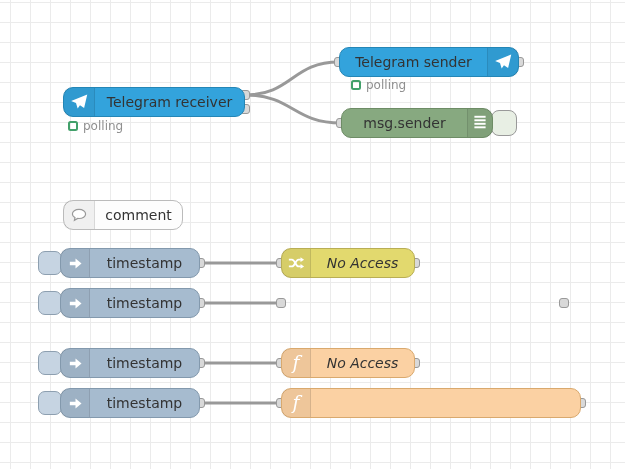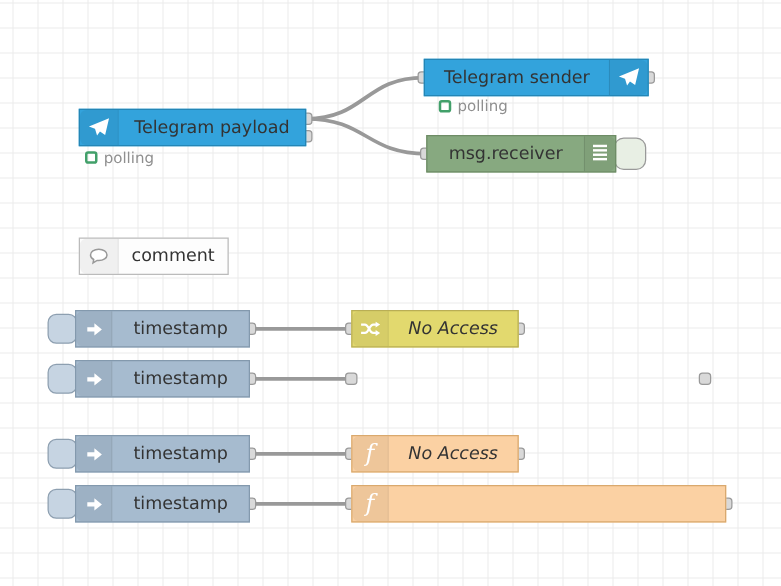--- a/index.html
+++ b/index.html
@@ -10,21 +10,21 @@
       linear-gradient(to right, #ebebeb 1px, transparent 1px),
       linear-gradient(to bottom, #ebebeb 1px, transparent 1px);
     background-size:20px 20px;
     background-position:10px 2px;
     font-family:"DejaVu Sans", sans-serif;
   }
   svg.wires { position:absolute; left:0; top:0; z-index:0; }
   .wire { stroke:#999; stroke-width:3; fill:none; stroke-linecap:round; }
 
   .node {
-    position:absolute; height:30px; border-radius:0;
+    position:absolute; height:30px; border-radius:10px;
     box-sizing:border-box; display:flex; align-items:center;
     z-index:2; cursor:pointer; border:1px solid;
   }
   .n-blue   { background:#33a3dc; border-color:#2486b6; }
   .n-green  { background:#87a980; border-color:#6e8c66; }
   .n-inject { background:#a6bbcf; border-color:#8399ad; }
   .n-yellow { background:#e2d96e; border-color:#b9ae55; }
   .n-orange { background:#fbd1a3; border-color:#d9a96e; }
   .n-comment{ background:#fdfdfd; border-color:#bbbbbb; }
 
@@ -105,53 +105,53 @@
   <div class="inject-btn" style="top:391px"></div>
 
   <div class="debug-btn"></div>
 
   <div class="node n-blue" style="left:63px;top:87px;width:182px">
     <div class="icon-region left">
       <svg width="18" height="18" viewBox="0 0 24 24">
           <polygon points="23,2 1.5,10.8 8,13.2 10.2,20.5 13.3,16.2 18.8,20" fill="#fff"></polygon>
         </svg>
     </div>
-    <span class="label">Telegram payload</span>
+    <span class="label">Telegram receiver</span>
   </div>
   <div class="status" style="left:68px;top:119px">
     <span class="status-ring"></span>
     <span>polling</span>
   </div>
 
   <div class="node n-blue" style="left:339px;top:47px;width:180px">
     <span class="label">Telegram sender</span>
     <div class="icon-region right">
       <svg width="18" height="18" viewBox="0 0 24 24">
           <polygon points="23,2 1.5,10.8 8,13.2 10.2,20.5 13.3,16.2 18.8,20" fill="#fff"></polygon>
         </svg>
     </div>
   </div>
   <div class="status" style="left:351px;top:78px">
     <span class="status-ring"></span>
     <span>polling</span>
   </div>
 
   <div class="node n-green" style="left:341px;top:108px;width:152px">
-    <span class="label">msg.receiver</span>
+    <span class="label">msg.sender</span>
     <div class="icon-region right narrow">
       <svg width="16" height="18" viewBox="0 0 20 22" fill="#fff">
         <rect x="3" y="2" width="14" height="2.4"></rect>
         <rect x="3" y="6.4" width="14" height="2.4"></rect>
         <rect x="3" y="10.8" width="14" height="2.4"></rect>
         <rect x="3" y="15.2" width="14" height="2.4"></rect>
       </svg>
     </div>
   </div>
 
-  <div class="node n-comment" style="left:63px;top:190px;width:120px">
+  <div class="node n-comment" style="left:63px;top:200px;width:120px">
     <div class="icon-region left">
       <svg width="18" height="18" viewBox="0 0 24 24" fill="#fff" stroke="#999" stroke-width="1.6">
         <path d="M12,4.5 c-5,0 -8.8,2.7 -8.8,6.1 c0,2 1.3,3.8 3.4,4.9 l-0.7,3.6 l4.3,-2.6 c0.6,0.1 1.2,0.15 1.8,0.15 c5,0 8.8,-2.7 8.8,-6.1 S17,4.5 12,4.5 z"></path>
       </svg>
     </div>
     <span class="label">comment</span>
   </div>
 
   <div class="node n-inject" style="left:60px;top:248px;width:140px">
     <div class="icon-region left" style="width:28px">

